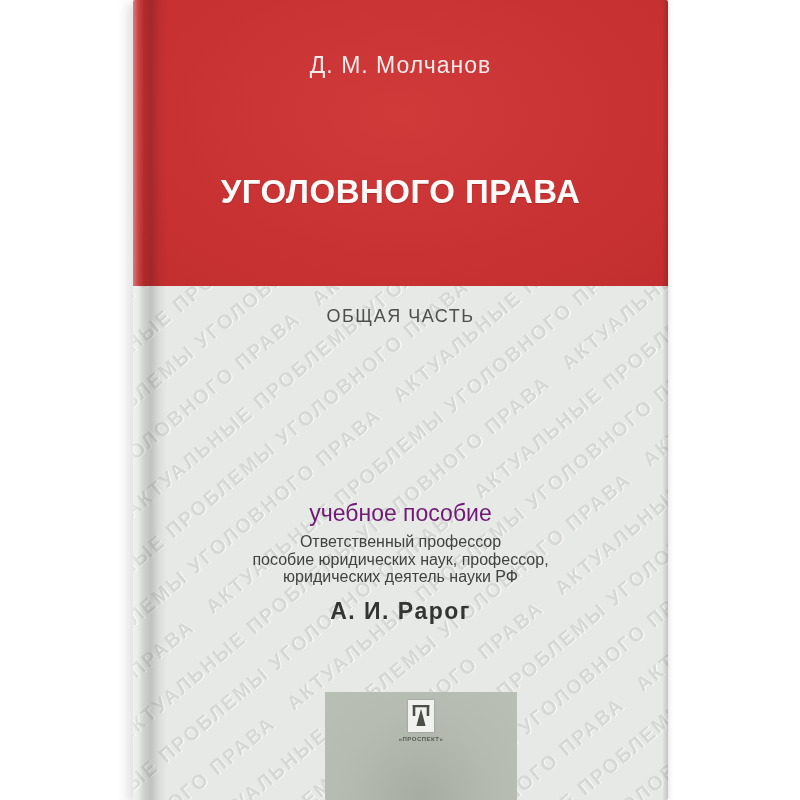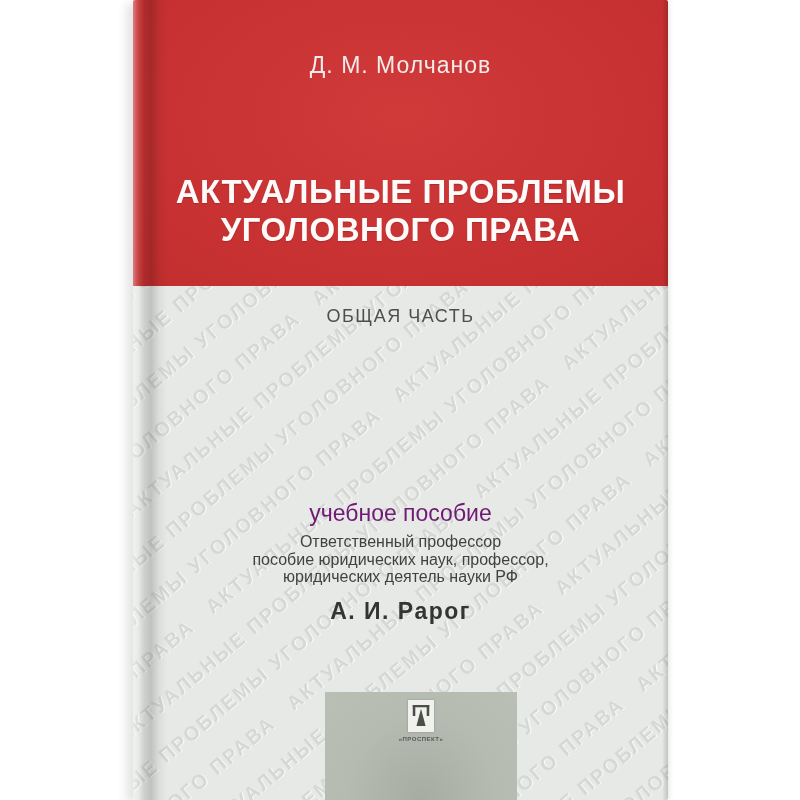--- a/index.html
+++ b/index.html
@@ -142,21 +142,20 @@
           <div class="wm-row" style="margin-left: 0px;">АКТУАЛЬНЫЕ ПРОБЛЕМЫ УГОЛОВНОГО ПРАВА АКТУАЛЬНЫЕ ПРОБЛЕМЫ УГОЛОВНОГО ПРАВА АКТУАЛЬНЫЕ ПРОБЛЕМЫ УГОЛОВНОГО ПРАВА АКТУАЛЬНЫЕ ПРОБЛЕМЫ УГОЛОВНОГО ПРАВА АКТУАЛЬНЫЕ ПРОБЛЕМЫ УГОЛОВНОГО ПРАВА </div>
           <div class="wm-row" style="margin-left: -150px;">АКТУАЛЬНЫЕ ПРОБЛЕМЫ УГОЛОВНОГО ПРАВА АКТУАЛЬНЫЕ ПРОБЛЕМЫ УГОЛОВНОГО ПРАВА АКТУАЛЬНЫЕ ПРОБЛЕМЫ УГОЛОВНОГО ПРАВА АКТУАЛЬНЫЕ ПРОБЛЕМЫ УГОЛОВНОГО ПРАВА АКТУАЛЬНЫЕ ПРОБЛЕМЫ УГОЛОВНОГО ПРАВА </div>
           <div class="wm-row" style="margin-left: -300px;">АКТУАЛЬНЫЕ ПРОБЛЕМЫ УГОЛОВНОГО ПРАВА АКТУАЛЬНЫЕ ПРОБЛЕМЫ УГОЛОВНОГО ПРАВА АКТУАЛЬНЫЕ ПРОБЛЕМЫ УГОЛОВНОГО ПРАВА АКТУАЛЬНЫЕ ПРОБЛЕМЫ УГОЛОВНОГО ПРАВА АКТУАЛЬНЫЕ ПРОБЛЕМЫ УГОЛОВНОГО ПРАВА </div>
           <div class="wm-row" style="margin-left: 0px;">АКТУАЛЬНЫЕ ПРОБЛЕМЫ УГОЛОВНОГО ПРАВА АКТУАЛЬНЫЕ ПРОБЛЕМЫ УГОЛОВНОГО ПРАВА АКТУАЛЬНЫЕ ПРОБЛЕМЫ УГОЛОВНОГО ПРАВА АКТУАЛЬНЫЕ ПРОБЛЕМЫ УГОЛОВНОГО ПРАВА АКТУАЛЬНЫЕ ПРОБЛЕМЫ УГОЛОВНОГО ПРАВА </div>
         </div>
     </div>
 
     <div class="centered author-line">Д. М. Молчанов</div>
 
     <div class="centered title-block">
-      <div class="title-line">АКТУАЛЬНЫЕ ПРОБЛЕМЫ</div>
       <div class="title-line">УГОЛОВНОГО ПРАВА</div>
     </div>
 
     <div class="centered part-label">ОБЩАЯ ЧАСТЬ</div>
 
     <div class="centered edition-label">учебное пособие</div>
 
     <div class="centered editor-block">
       <div class="editor-line">Ответственный профессор</div>
       <div class="editor-line">пособие юридических наук, профессор,</div>

